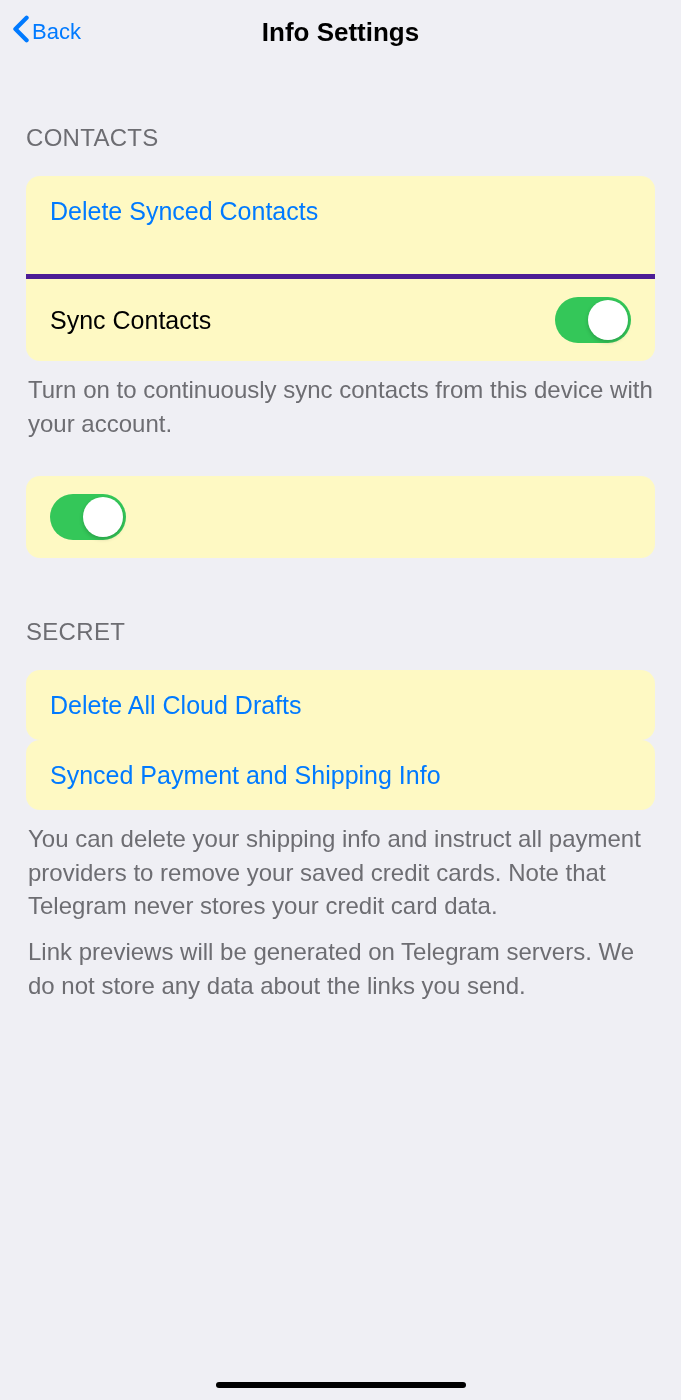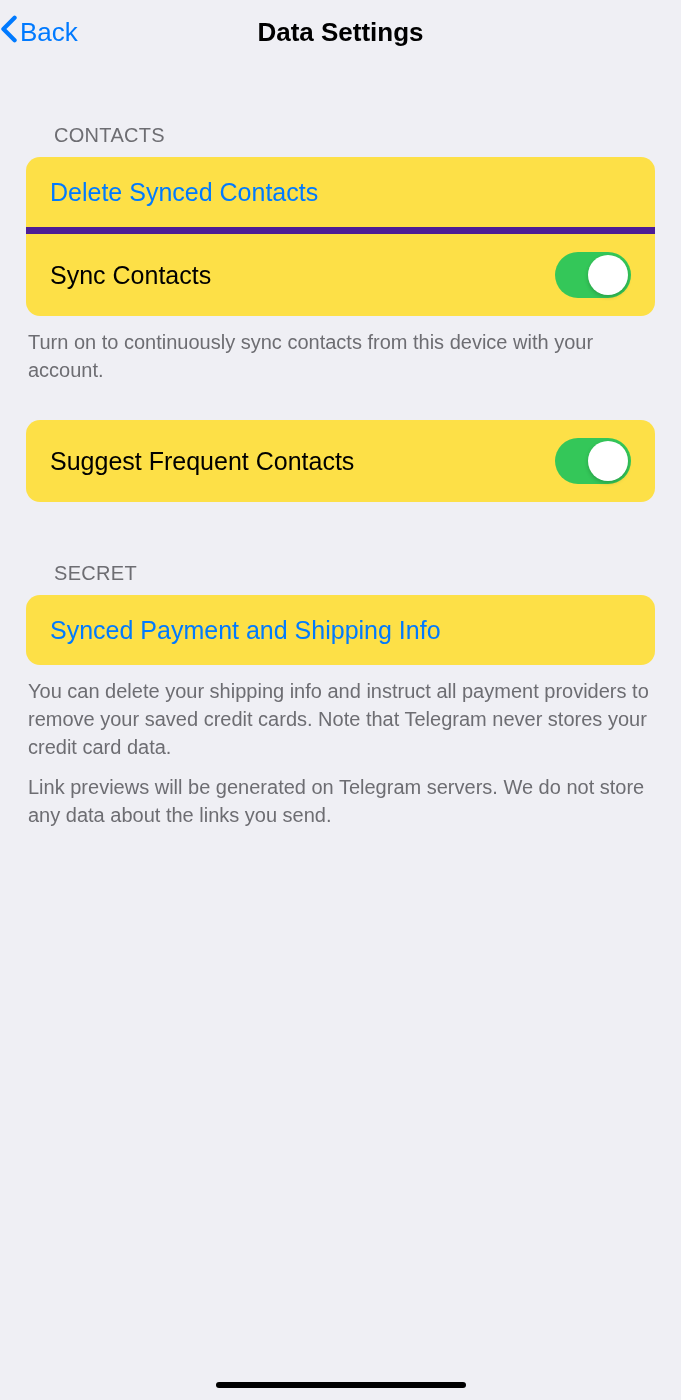--- a/index.html
+++ b/index.html
@@ -18,75 +18,75 @@
     .header {
       display: flex;
       align-items: center;
       justify-content: center;
       position: relative;
       height: 64px;
       padding: 0 12px;
     }
     .back-btn {
       position: absolute;
-      left: 0;
+      left: 12px;
       display: flex;
       align-items: center;
       color: #007aff;
-      font-size: 26px;
+      font-size: 22px;
       cursor: pointer;
     }
     .back-chevron {
       display: inline-block;
       font-weight: 600;
       margin-right: 2px;
     }
     .title {
       font-size: 26px;
       font-weight: 600;
       color: #000;
     }
     .content {
       padding: 0 26px;
     }
     .section-header {
       color: #6d6d72;
-      font-size: 20px;
+      font-size: 24px;
       letter-spacing: 0.3px;
-      padding: 60px 0 10px 0;
-      margin-left: 28px;
+      padding: 60px 0 24px 0;
     }
     .section-header.first {
       padding-top: 60px;
     }
     .group {
-      background: #fde047;
+      background: #fef9c3;
       border-radius: 14px;
       overflow: hidden;
     }
     .row {
       display: flex;
       align-items: center;
       justify-content: space-between;
       padding: 18px 24px;
       min-height: 70px;
     }
     .row + .row {
-      border-top: 7px solid #4c1d95;
+      border-top: 5px solid #4c1d95;
+      margin-top: 28px;
     }
     .row-label {
       font-size: 25px;
       color: #000;
     }
     .row-label.action {
       color: #007aff;
     }
     .footer-text {
       color: #6d6d72;
-      font-size: 20px;
+      font-size: 24px;
       line-height: 1.4;
       padding: 12px 2px 0 2px;
     }
     .toggle {
       width: 76px;
       height: 46px;
       background: #34c759;
       border-radius: 23px;
       position: relative;
       cursor: pointer;
@@ -119,47 +119,51 @@
 
 <div class="header">
   <div class="back-btn">
     <span class="back-chevron">
       <svg width="18" height="28" viewBox="0 0 12 20" fill="none">
         <path d="M10 2L2 10L10 18" stroke="#007aff" stroke-width="3" stroke-linecap="round" stroke-linejoin="round"></path>
       </svg>
     </span>
     <span>Back</span>
   </div>
-  <div class="title">Data Settings</div>
+  <div class="title">Info Settings</div>
 </div>
 
 <div class="content">
 
   <div class="section-header first">CONTACTS</div>
   <div class="group">
     <div class="row">
       <span class="row-label action">Delete Synced Contacts</span>
     </div>
     <div class="row">
       <span class="row-label">Sync Contacts</span>
       <div class="toggle"></div>
     </div>
   </div>
   <div class="footer-text">Turn on to continuously sync contacts from this device with your account.</div>
 
   <div style="height: 36px"></div>
 
   <div class="group">
     <div class="row">
-      <span class="row-label">Suggest Frequent Contacts</span>
       <div class="toggle"></div>
     </div>
   </div>
 
   <div class="section-header">SECRET</div>
+  <div class="group">
+    <div class="row">
+      <span class="row-label action">Delete All Cloud Drafts</span>
+    </div>
+  </div>
 
   <div class="group">
     <div class="row">
       <span class="row-label action">Synced Payment and Shipping Info</span>
     </div>
   </div>
   <div class="footer-text">You can delete your shipping info and instruct all payment providers to remove your saved credit cards. Note that Telegram never stores your credit card data.</div>
 
   <div class="footer-text">Link previews will be generated on Telegram servers. We do not store any data about the links you send.</div>
 

